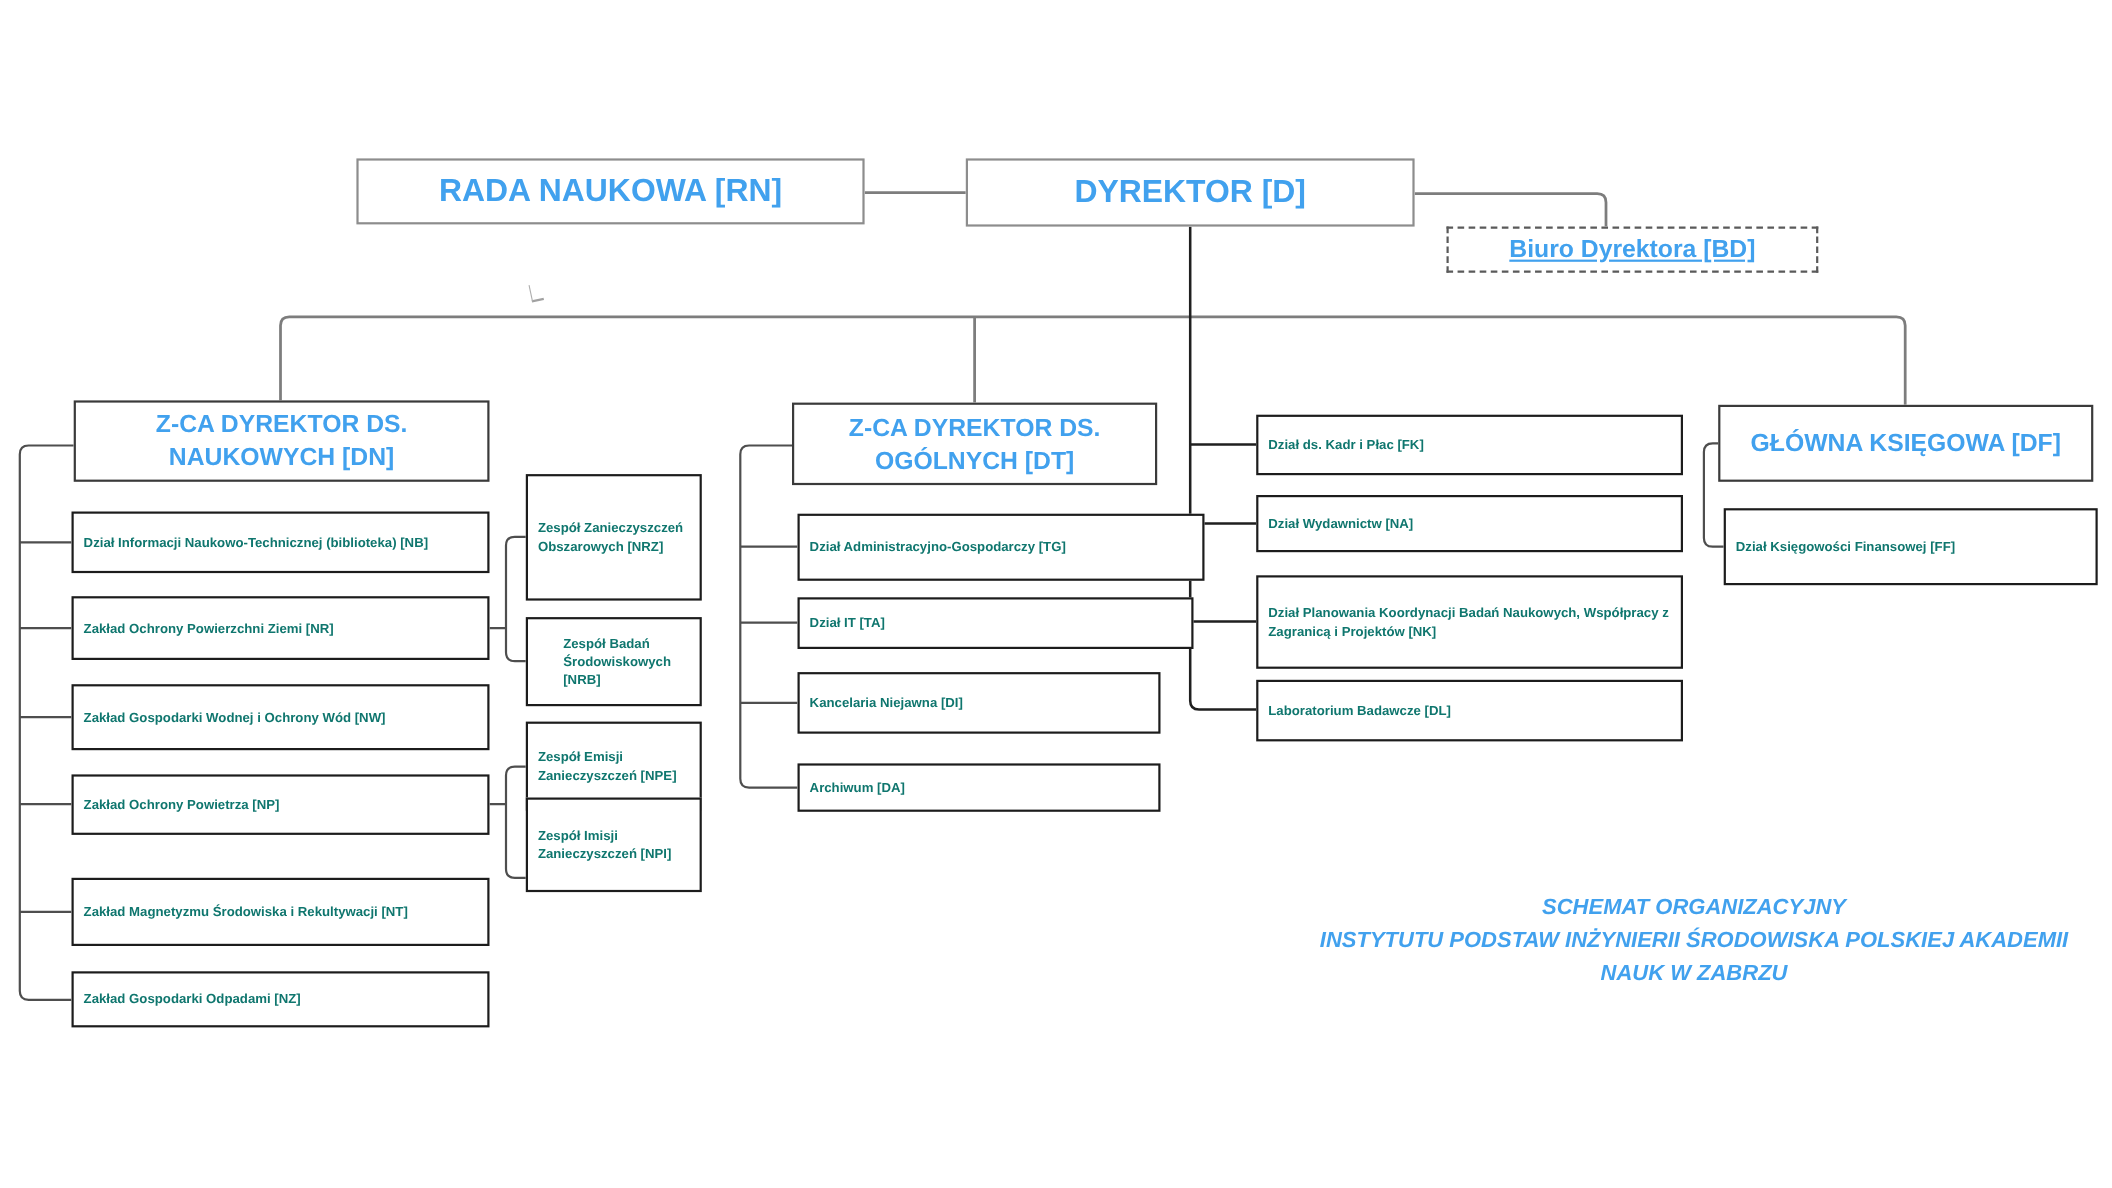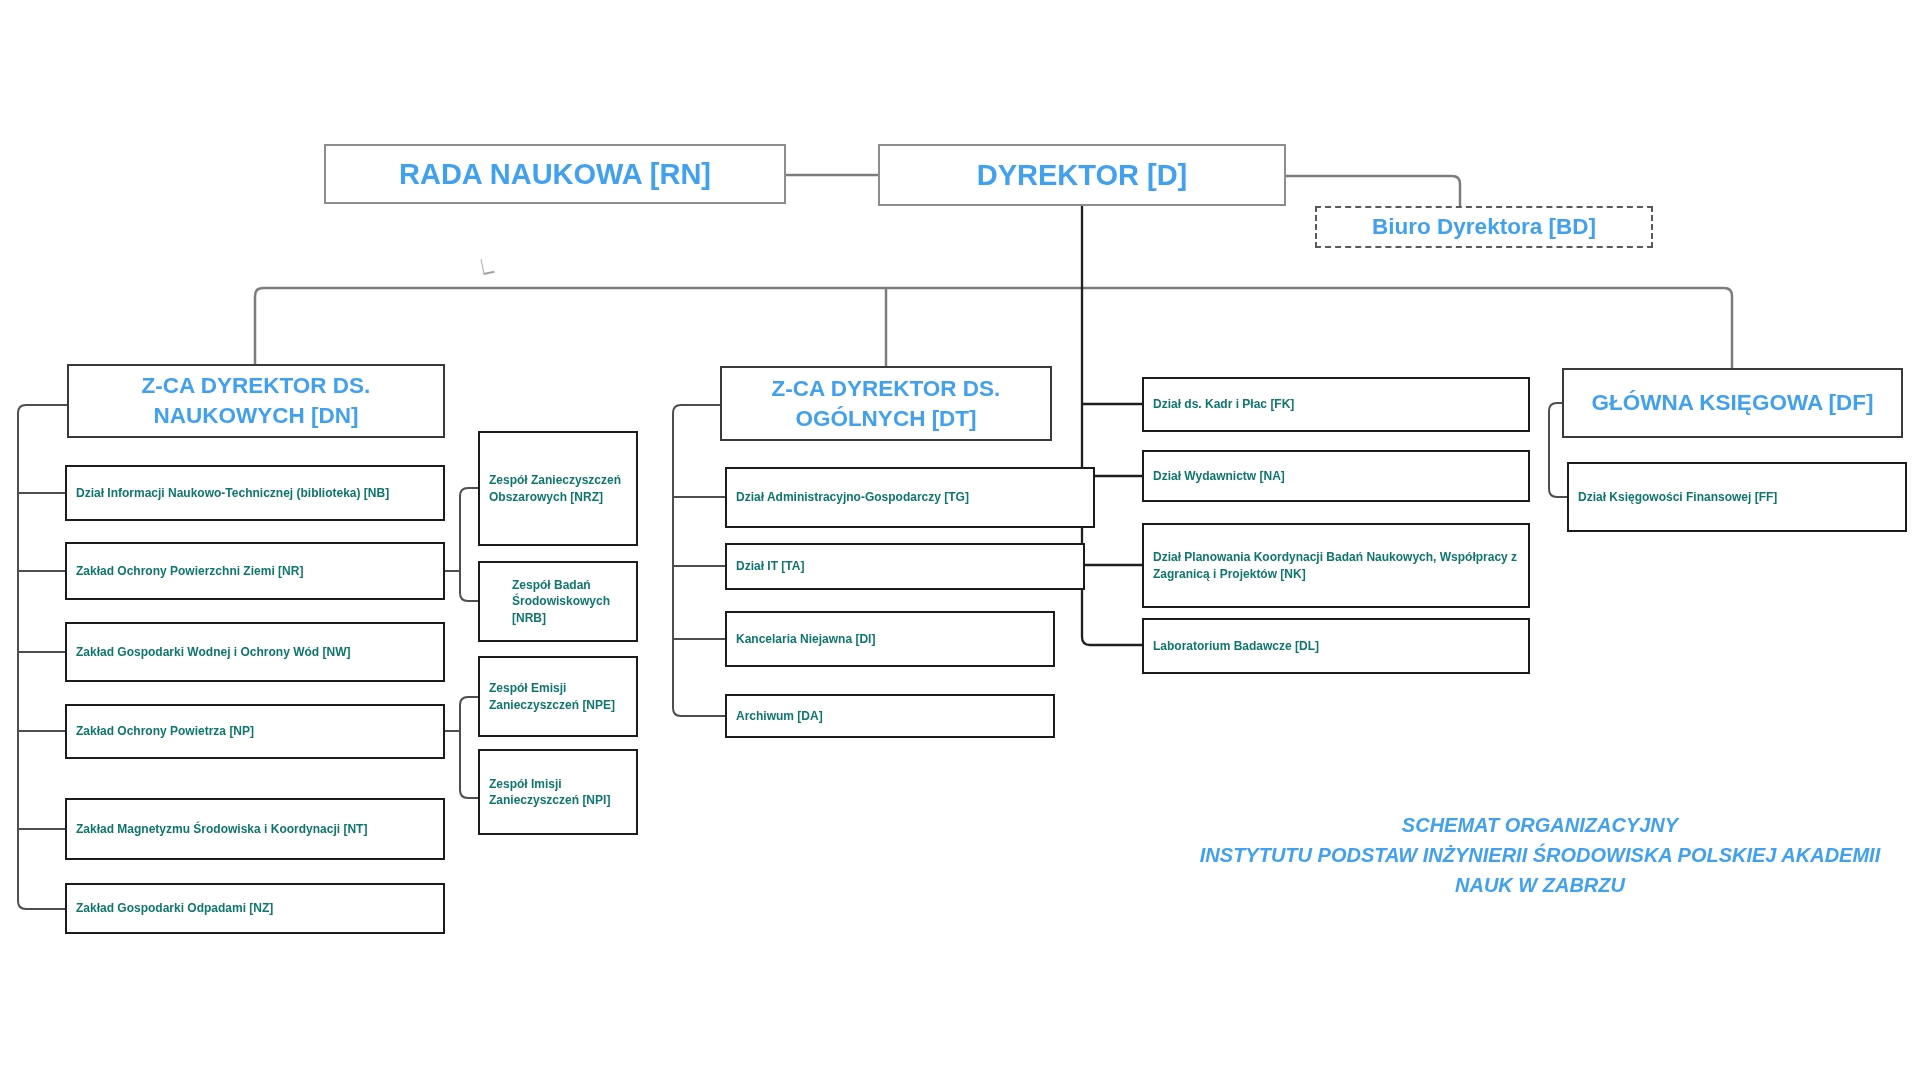--- a/index.html
+++ b/index.html
@@ -37,21 +37,21 @@
     <path d="M720 405 H681 Q673 405 673 413 V708 Q673 716 681 716 H725 M673 497 H725 M673 566 H725 M673 639 H725" stroke="#4e4e4e" stroke-width="2"></path>
     <path d="M1562 403 H1557 Q1549 403 1549 411 V489 Q1549 497 1557 497 H1567" stroke="#4e4e4e" stroke-width="2"></path>
   </svg>
 
   <div class="box hdr hdr-lg" style="left:324px;top:144px;width:462px;height:60px;">
     <span>RADA NAUKOWA [RN]</span>
   </div>
   <div class="box hdr hdr-lg" style="left:878px;top:144px;width:408px;height:62px;">
     <span>DYREKTOR [D]</span>
   </div>
-  <div class="box hdr dashed hdr-md" style="left:1315px;top:206px;width:338px;height:42px;">
+  <div class="box hdr dashed hdr-md" style="left:1315px;top:206px;width:338px;height:42px;text-decoration:underline;">
     <span>Biuro Dyrektora [BD]</span>
   </div>
 
   <div class="stray"></div>
 
   <div class="box hdr hdr2 hdr-md" style="left:67px;top:364px;width:378px;height:74px;">
     <span>Z-CA DYREKTOR DS.</span>
     <span>NAUKOWYCH [DN]</span>
   </div>
   <div class="box child" style="left:65px;top:465px;width:380px;height:56px;">
@@ -60,36 +60,36 @@
   <div class="box child" style="left:65px;top:542px;width:380px;height:58px;">
     <span>Zakład Ochrony Powierzchni Ziemi [NR]</span>
   </div>
   <div class="box child" style="left:65px;top:622px;width:380px;height:60px;">
     <span>Zakład Gospodarki Wodnej i Ochrony Wód [NW]</span>
   </div>
   <div class="box child" style="left:65px;top:704px;width:380px;height:55px;">
     <span>Zakład Ochrony Powietrza [NP]</span>
   </div>
   <div class="box child" style="left:65px;top:798px;width:380px;height:62px;">
-    <span>Zakład Magnetyzmu Środowiska i Koordynacji [NT]</span>
+    <span>Zakład Magnetyzmu Środowiska i Rekultywacji [NT]</span>
   </div>
   <div class="box child" style="left:65px;top:883px;width:380px;height:51px;">
     <span>Zakład Gospodarki Odpadami [NZ]</span>
   </div>
 
   <div class="box child" style="left:478px;top:431px;width:160px;height:115px;">
     <span>Zespół Zanieczyszczeń Obszarowych [NRZ]</span>
   </div>
   <div class="box child" style="left:478px;top:561px;width:160px;height:81px;padding-left:32px;">
     <span>Zespół Badań Środowiskowych [NRB]</span>
   </div>
   <div class="box child" style="left:478px;top:656px;width:160px;height:81px;">
     <span>Zespół Emisji Zanieczyszczeń [NPE]</span>
   </div>
-  <div class="box child" style="left:478px;top:749px;width:160px;height:86px;">
+  <div class="box child" style="left:478px;top:725px;width:160px;height:86px;">
     <span>Zespół Imisji Zanieczyszczeń [NPI]</span>
   </div>
 
   <div class="box hdr hdr2 hdr-md" style="left:720px;top:366px;width:332px;height:75px;">
     <span>Z-CA DYREKTOR DS.</span>
     <span>OGÓLNYCH [DT]</span>
   </div>
   <div class="box child" style="left:725px;top:467px;width:370px;height:61px;">
     <span>Dział Administracyjno-Gospodarczy [TG]</span>
   </div>

